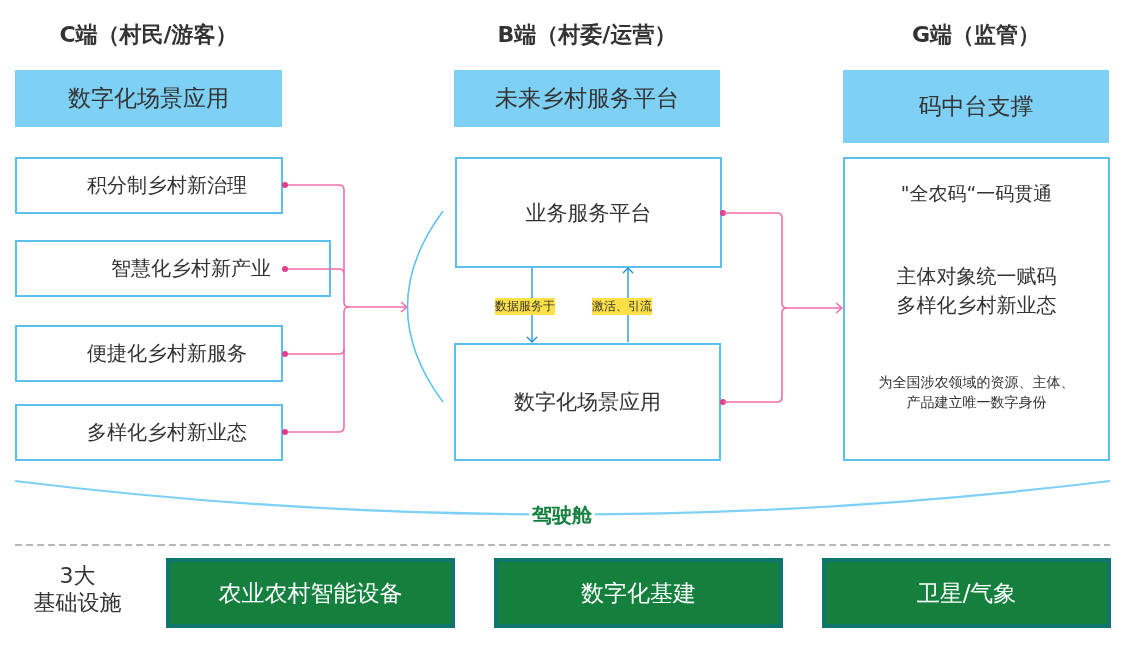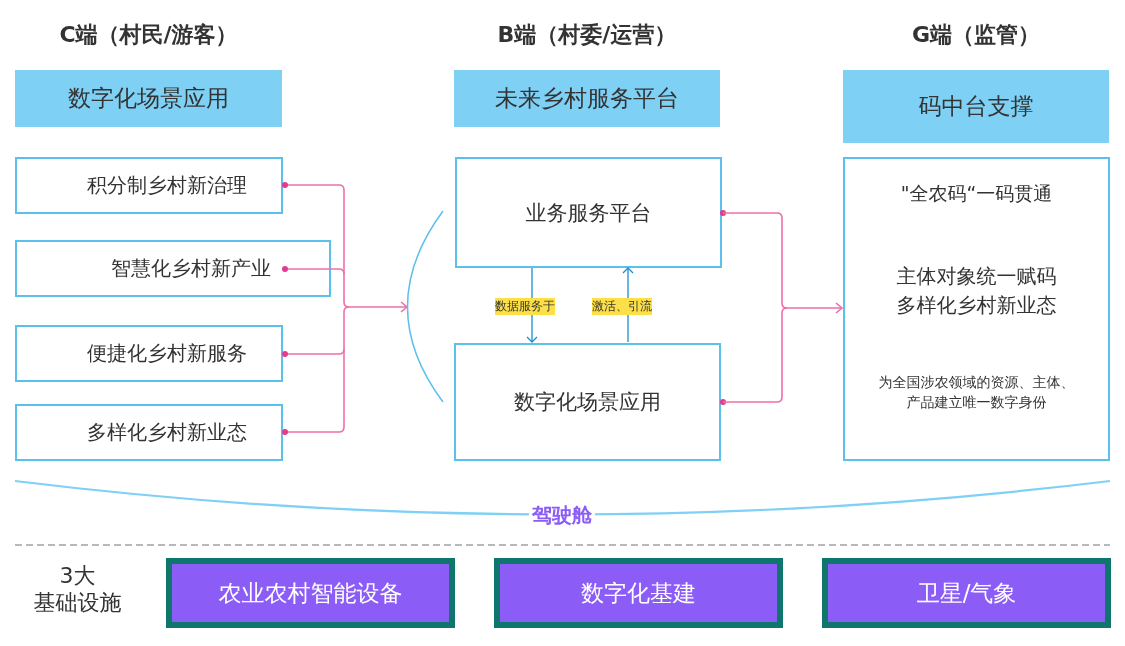--- a/index.html
+++ b/index.html
@@ -11,24 +11,24 @@
           font-size: 23px; color: #333; }
   .item { border: 2px solid #5bc0eb; background: #fff; display: flex; align-items: center; justify-content: center;
           font-size: 20px; color: #333; padding-left: 36px; }
   .plat { border: 2px solid #5bc0eb; background: #fff; display: flex; align-items: center; justify-content: center;
           font-size: 21px; color: #333; }
   .gbox { border: 2px solid #5bc0eb; background: #fff; text-align: center; color: #333; }
   .gbox .l1 { position: absolute; left: 0; right: 0; top: 22px; font-size: 19px; }
   .gbox .l2 { position: absolute; left: 0; right: 0; top: 103px; font-size: 20px; line-height: 29px; }
   .gbox .l3 { position: absolute; left: 0; right: 0; top: 213px; font-size: 14px; line-height: 20px; }
   .small-label { font-size: 12px; color: #333; background: #fde047; white-space: nowrap; }
-  .infra { background: #8b5cf6; border: 6px solid #0f766e; display: flex; align-items: center; justify-content: center;
+  .infra { background: #15803d; border: 4px solid #0f766e; display: flex; align-items: center; justify-content: center;
            color: #fff; font-size: 23px; }
   .infra-title { font-size: 22px; color: #333; text-align: center; line-height: 27px; }
-  .cockpit { font-weight: bold; font-size: 20px; color: #8b5cf6; background: #fff; padding: 0 3px; }
+  .cockpit { font-weight: bold; font-size: 20px; color: #15803d; background: #fff; padding: 0 3px; }
   svg.overlay { position: absolute; left: 0; top: 0; }
 </style>
 </head>
 <body>
 
 <div class="abs col-head" style="left:15px; width:267px; top:20px;">C端（村民/游客）</div>
 <div class="abs col-head" style="left:454px; width:266px; top:20px;">B端（村委/运营）</div>
 <div class="abs col-head" style="left:843px; width:266px; top:20px;">G端（监管）</div>
 
 <div class="abs band" style="left:15px; top:70px; width:267px; height:57px;justify-content:center;">

